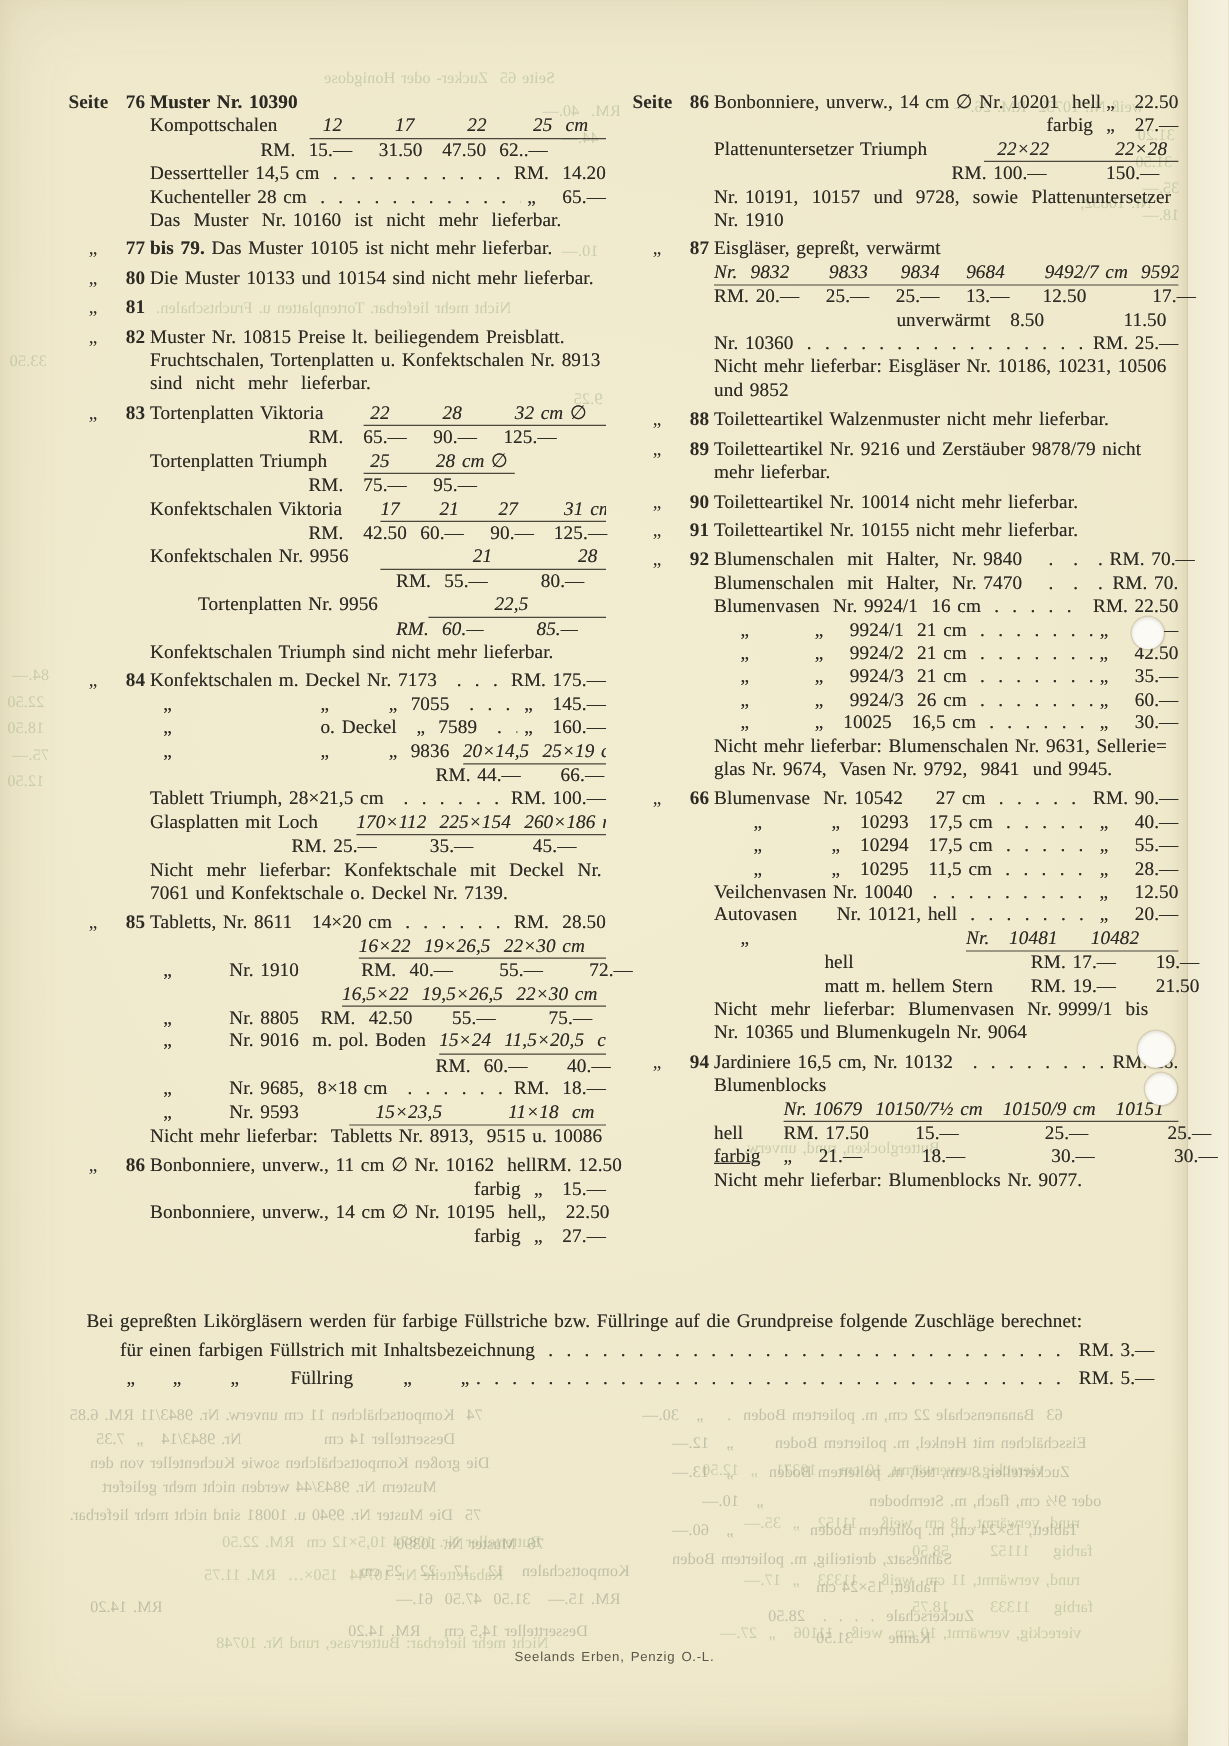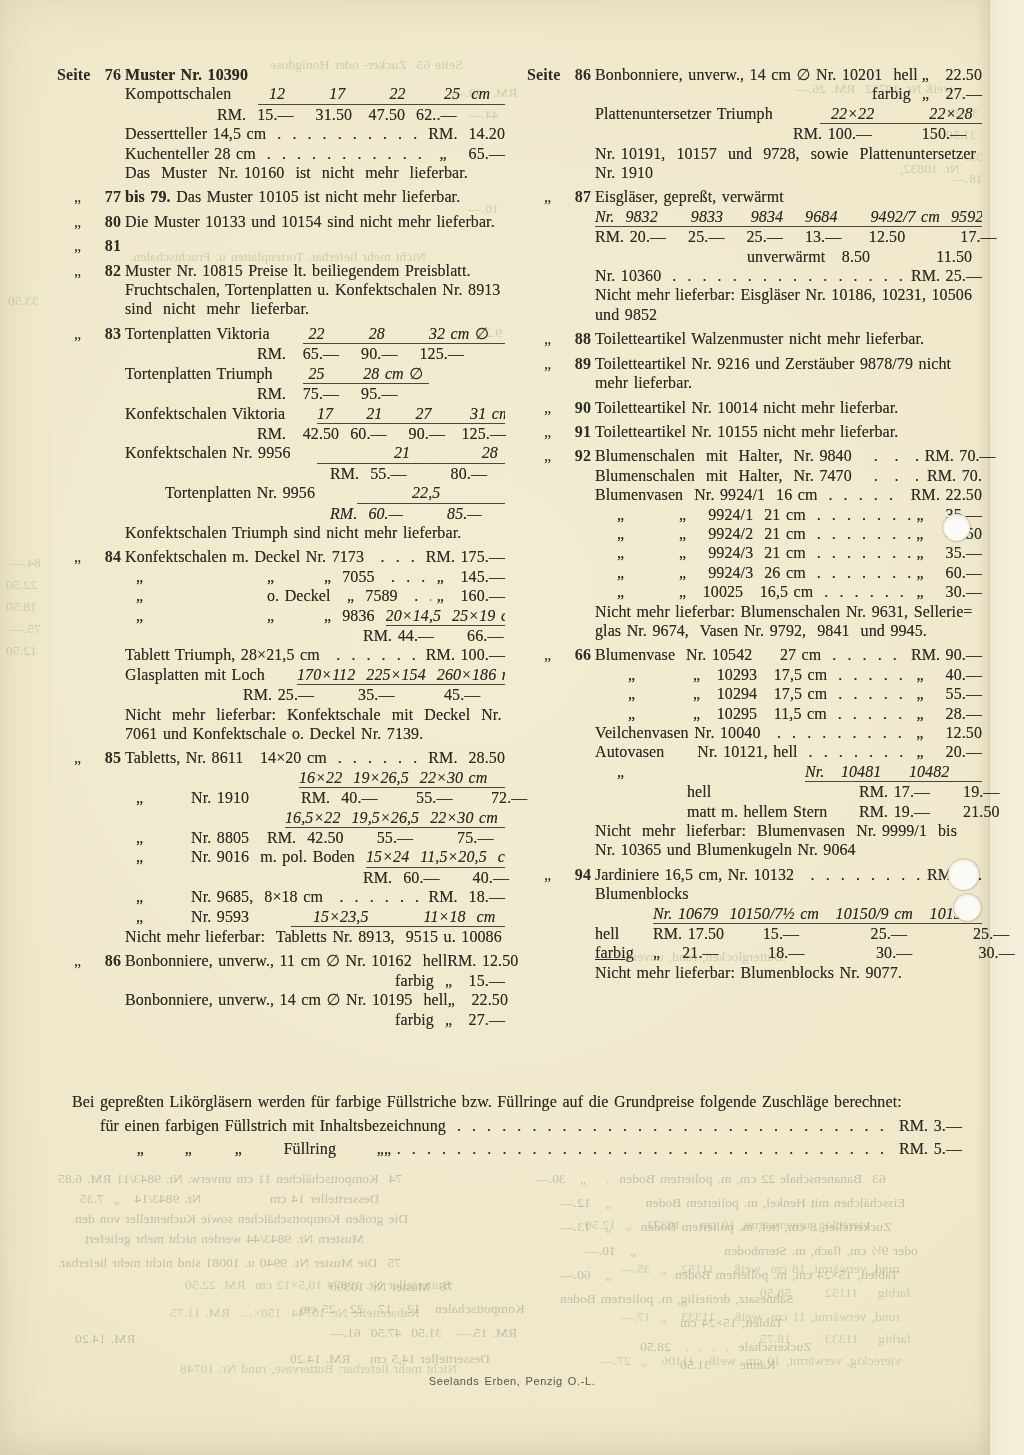--- a/index.html
+++ b/index.html
@@ -21,36 +21,36 @@
   .edge-strip{
     position:absolute;top:0;bottom:0;right:0;width:34px;
     background:linear-gradient(to right,#f0ead2,#f5f0dd);
     border-left:1px solid rgba(125,108,66,.28);
     box-shadow:-5px 0 10px rgba(95,80,40,.10);
   }
   .col{position:absolute;top:60px;}
   .col-left{left:57px;width:448px;}
   .col-right{left:527px;width:455px;}
   .block{display:flex;align-items:flex-start;margin-top:5px;}
-  .block:first-child{margin-top:5px;}
+  .block:first-child{margin-top:16px;}
   .marker{flex:0 0 44px;white-space:pre;}
   .marker.ditto{padding-left:17px;box-sizing:border-box;}
   .num{flex:0 0 20px;text-align:right;margin-right:4px;}
   .b{font-weight:bold;}
   .content{flex:1 1 auto;min-width:0;}
   .tl{display:flex;align-items:baseline;white-space:pre;min-width:0;
       text-shadow:0 0 .45px rgba(44,41,33,.55);}
   .tl>span{flex:0 0 auto;white-space:pre;}
   .tl>span.rule{flex:1 1 auto;border-bottom:1px solid rgba(46,42,34,.85);overflow:hidden;font-style:italic;}
   .tl>span.rule.nogrow{flex:0 0 auto;}
   .tl>span.leader{flex:1 1 10px;overflow:hidden;min-width:0;}
   .tl>span.fill{flex:1 1 10px;}
   .tl>span.end{margin-left:auto;}
   .tl>span.fixed{overflow:hidden;}
-  .footnote{position:absolute;left:72px;top:1090px;width:890px;line-height:23.5px;text-align:right;}
+  .footnote{position:absolute;left:72px;top:1090px;width:890px;line-height:23.5px;}
   .footnote .tl{white-space:pre;}
   .footer{position:absolute;left:0;right:0;top:1372px;text-align:center;
     font-family:"Liberation Sans","DejaVu Sans",sans-serif;
     font-size:11px;letter-spacing:.6px;color:#5a564a;}
   .bleed{position:absolute;transform:scaleX(-1);filter:blur(.45px);
     white-space:pre;font-size:13.5px;line-height:1.1;pointer-events:none;}
   .bleed.green{color:#a9b78f;opacity:.55;}
   .bleed.gray{color:#8f9382;opacity:.48;}
   .hole{position:absolute;border-radius:50%;background:#fbfaf4;
     box-shadow:0 0 0 1px rgba(150,138,100,.28), inset 0 1px 3px rgba(60,55,35,.16), 1px 1px 2px rgba(90,80,50,.12);}

